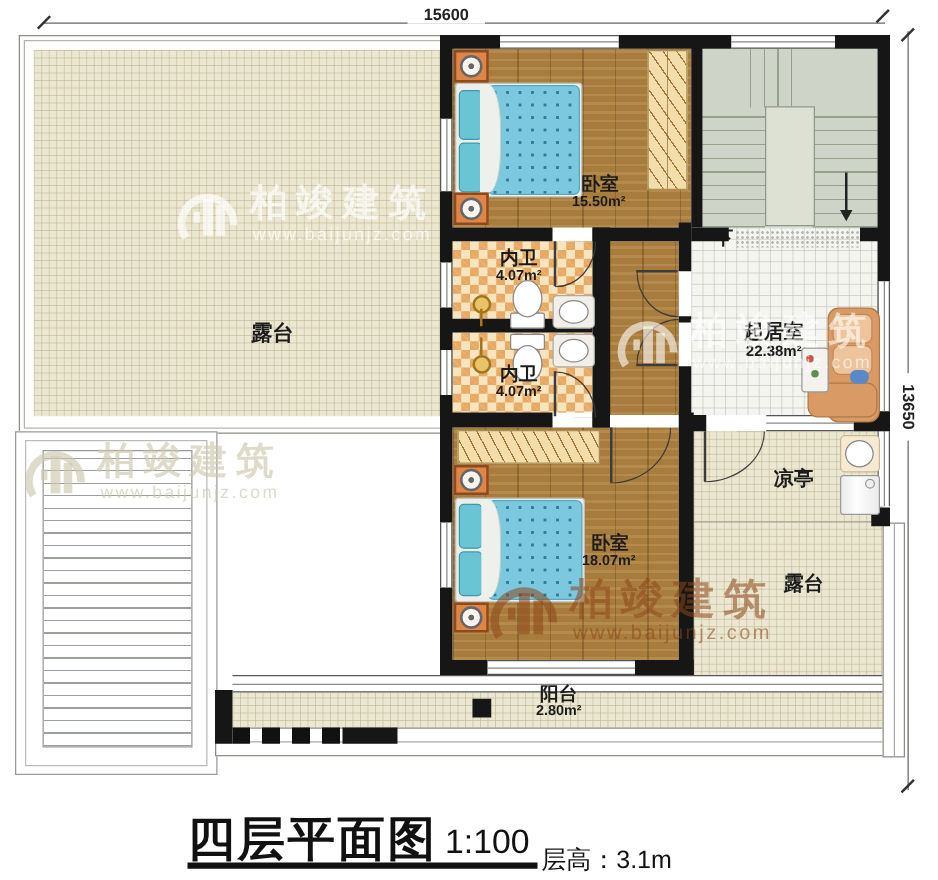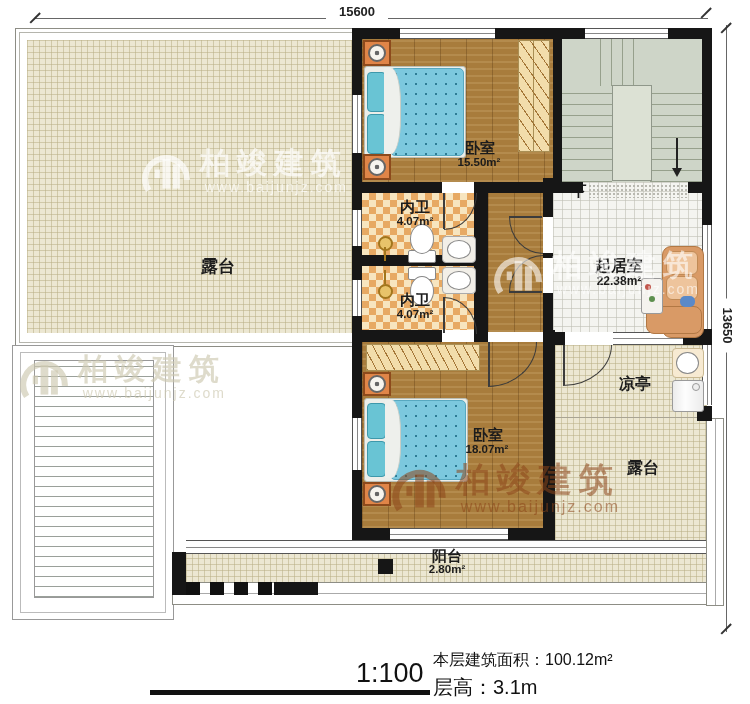--- a/index.html
+++ b/index.html
@@ -39,21 +39,21 @@
      background-image:repeating-linear-gradient(55deg,rgba(150,100,35,.85) 0 1px,transparent 1px 9px),
      linear-gradient(90deg,transparent calc(50% - .5px),#a98f55 calc(50% - .5px) calc(50% + .5px),transparent calc(50% + .5px));}
   .lamp{position:absolute;width:14px;height:14px;border:2px solid #666;border-radius:50%;
      background:radial-gradient(#666 2px,transparent 2.6px),#f7f4ee;}
   .nstand{position:absolute;width:28px;height:26px;background:#e08548;border:2px solid #8d4a1c;box-sizing:border-box;}
   .pillow{position:absolute;width:17px;background:#69c4d4;border:1px solid #3e98ab;border-radius:4px;}
   .duvet{position:absolute;background-color:#7cc8de;border:1px solid #57a8c0;border-radius:5px;
      background-image:radial-gradient(#2e7d96 1.1px,transparent 1.2px);background-size:10px 10px;}
   .fold{position:absolute;background:#eef0ec;border-right:1px solid #c9cdc5;border-top-right-radius:60% 40%;border-bottom-right-radius:60% 40%;}
   .wm{position:absolute;display:flex;align-items:center;gap:8px;pointer-events:none;}
-  .wm .txt{display:flex;flex-direction:column;align-items:flex-end;}
+  .wm .txt{display:flex;flex-direction:column;align-items:center;}
   .wm .brand{font-size:30px;font-weight:bold;letter-spacing:7px;line-height:1;}
   .wm .url{font-size:14px;font-weight:normal;letter-spacing:2px;line-height:1.4;}
   .tick{position:absolute;width:14px;height:1.5px;background:#333;transform:rotate(-45deg);}
   .dimline{position:absolute;background:#666;}
   .dimlbl{position:absolute;background:#fff;font-size:13px;font-weight:bold;color:#222;text-align:center;}
   .tblock{position:absolute;color:#111;}
 </style>
 </head>
 <body>
 
@@ -277,22 +277,20 @@
         <rect x="26" y="14" width="9" height="34" fill="currentColor"></rect>
         <rect x="38" y="20" width="8" height="28" fill="currentColor"></rect>
         <rect x="17" y="26" width="6" height="10" fill="currentColor"></rect>
       </svg>
     <div class="txt">
         <span class="brand" style="font-size:34px;">柏竣建筑</span>
     <span class="url" style="font-size:16px;">www.baijunjz.com</span>
       </div>
   </div>
 
+  <div class="tblock" style="left:150px;top:646px;font-size:38px;font-weight:bold;letter-spacing:2px;">四层平面图</div>
   <div class="abs" style="left:150px;top:690px;width:280px;height:5px;background:#111;"></div>
   <div class="tblock" style="left:356px;top:658px;font-size:27px;">1:100</div>
-  <div class="tblock" style="left:433px;top:650px;font-size:16px;">
-    <span>本层建筑面积：</span><span>100.12m²</span>
-  </div>
   <div class="tblock" style="left:433px;top:674px;font-size:20px;">
     <span>层高：</span><span>3.1m</span>
   </div>
 
 </div>
 
 </body></html>

